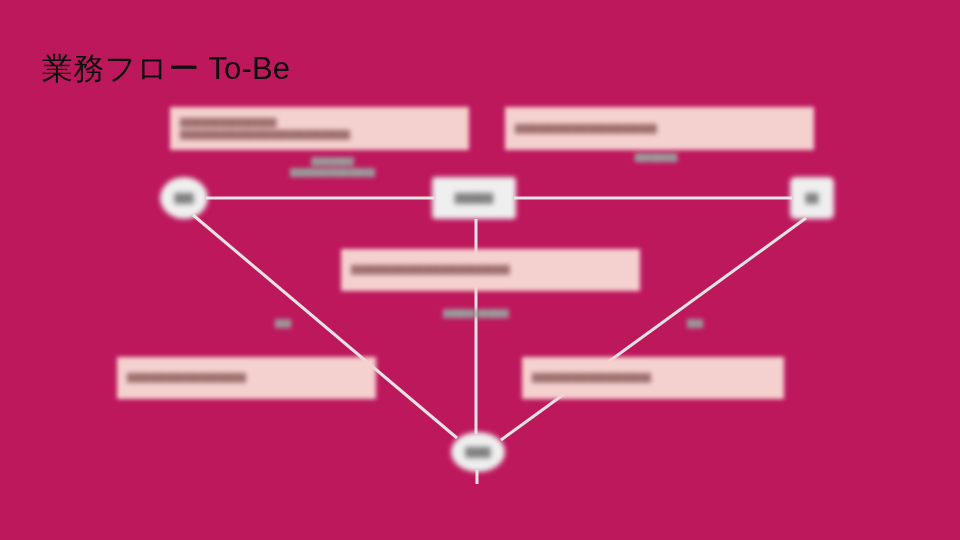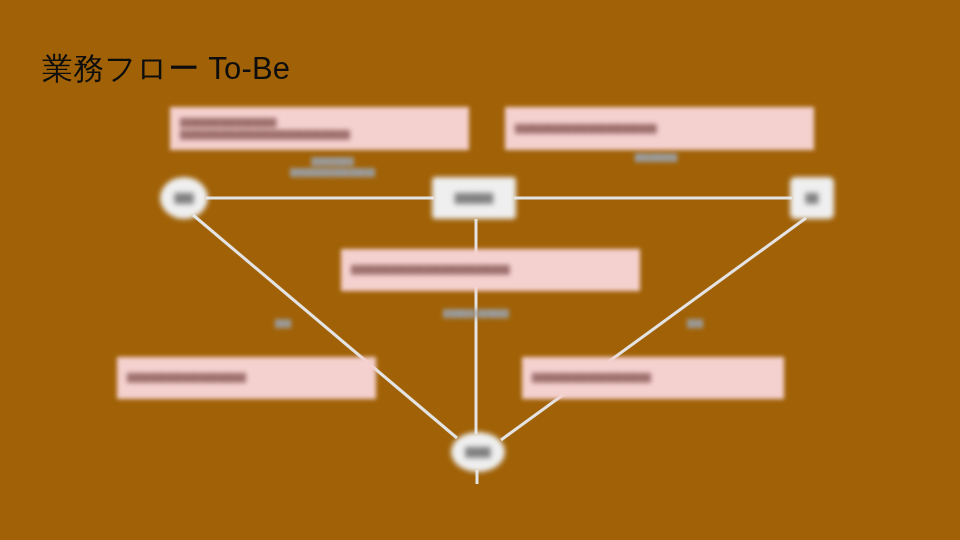--- a/index.html
+++ b/index.html
@@ -4,21 +4,21 @@
 <style>
   html, body {
     margin: 0;
     padding: 0;
     background: #ffffff;
   }
   #slide {
     position: relative;
     width: 960px;
     height: 540px;
-    background: #a16207;
+    background: #be185d;
     overflow: hidden;
     font-family: "Liberation Sans", "DejaVu Sans", sans-serif;
   }
 
   
   #slide-title {
     position: absolute;
     left: 42px;
     top: 50px;
     font-size: 31px;

